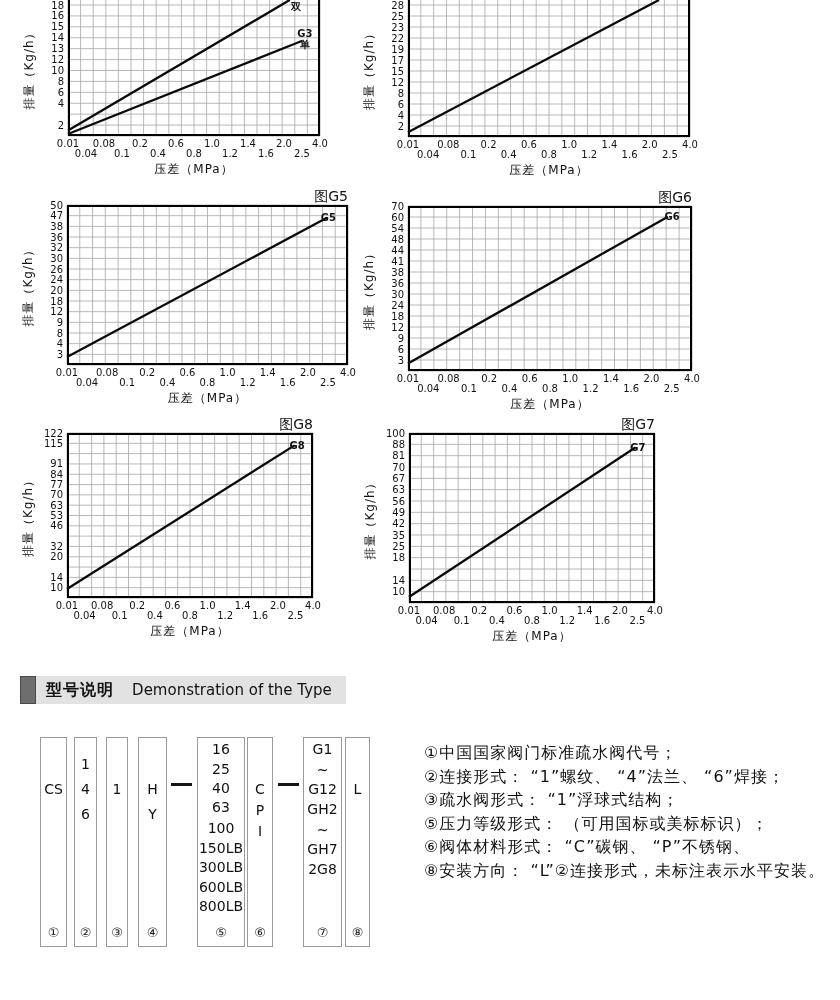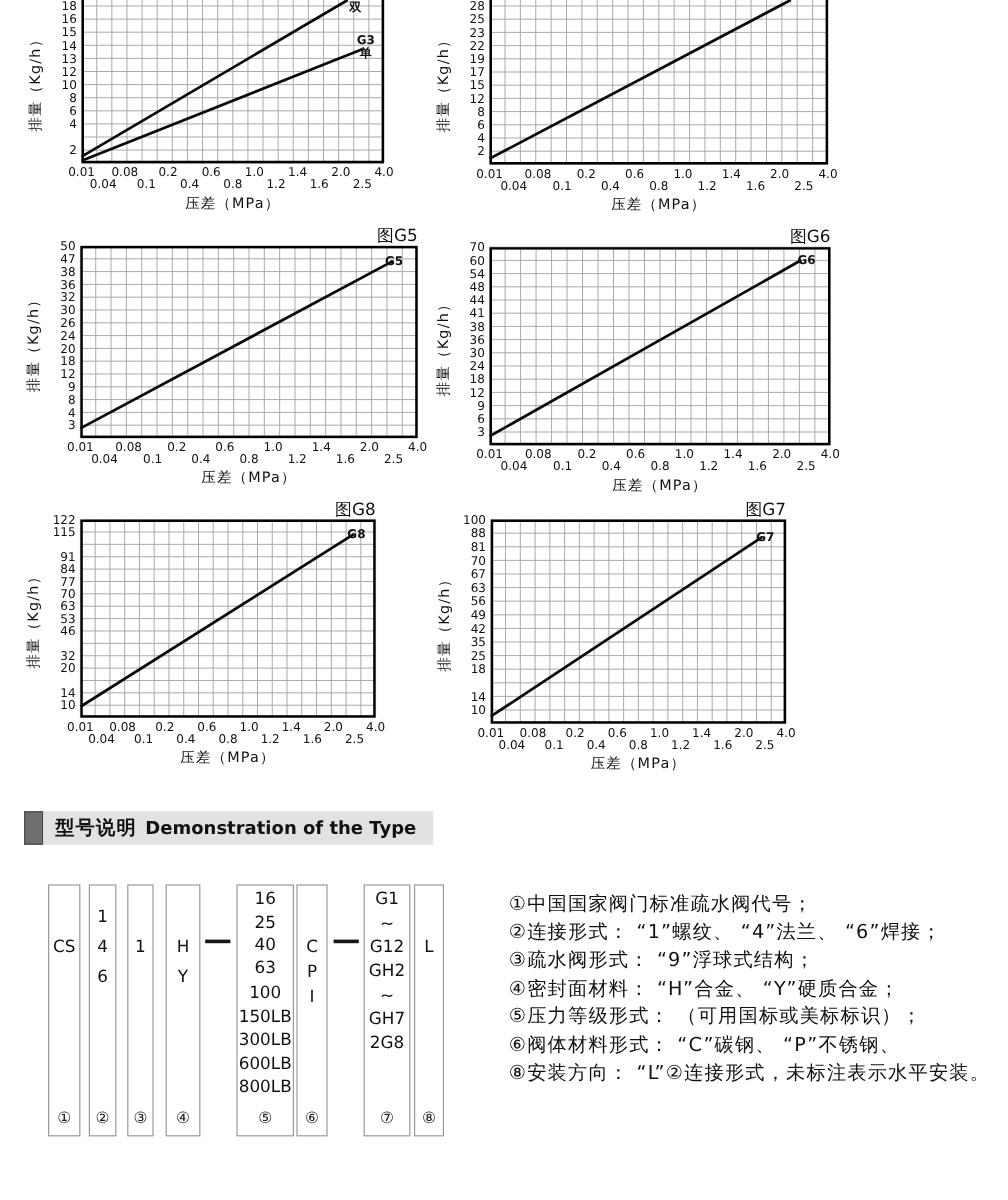--- a/index.html
+++ b/index.html
@@ -12,21 +12,21 @@
   svg text{fill:#111;}
   svg .tick{font-size:10px;}
   svg .chart-title{font-size:14px;}
   svg .series-label{font-size:10px;font-weight:bold;}
   svg .axis-title{font-size:12px;letter-spacing:1px;}
 
   .section-header{position:absolute;left:20px;top:676px;height:28px;display:flex;align-items:stretch;}
   .header-square{width:16px;height:28px;background:#6e6e6e;border:1px solid #4a4a4a;box-sizing:border-box;}
   .header-bar{background:#e2e2e2;height:28px;line-height:28px;padding:0 14px 0 10px;white-space:nowrap;}
   .header-bar .zh{font-weight:bold;font-size:16px;letter-spacing:1px;}
-  .header-bar .en{font-size:15px;margin-left:2px;font-weight:bold;}
+  .header-bar .en{font-size:15px;margin-left:13px;}
 
   .model-table{position:absolute;left:0;top:0;width:840px;height:1000px;pointer-events:none;}
   .model-col{position:absolute;top:737px;height:210px;border:1px solid #9a9a9a;background:#fff;box-sizing:border-box;}
   .model-item{position:absolute;left:0;width:100%;text-align:center;font-size:14px;line-height:16px;white-space:nowrap;}
   .model-num{position:absolute;left:0;bottom:6px;width:100%;text-align:center;font-size:13px;color:#222;}
   .model-dash{position:absolute;width:21px;height:3px;background:#151515;}
 
   .notes{position:absolute;left:424px;top:741px;width:404px;font-size:16px;letter-spacing:1px;}
   .note-line{line-height:23.5px;white-space:nowrap;}
   .note-line.indent{padding-left:128px;}
@@ -539,20 +539,19 @@
         <div class="model-item" style="top: 43px;">L</div>
         <div class="model-num">⑧</div>
       </div>
       <div class="model-dash" style="left: 171px; top: 783px;"></div>
       <div class="model-dash" style="left: 278px; top: 783px;"></div>
     </div>
 
   <div class="notes" id="notes">
       <div class="note-line">①中国国家阀门标准疏水阀代号；</div>
       <div class="note-line">②连接形式： “1”螺纹、 “4”法兰、 “6”焊接；</div>
-      <div class="note-line">③疏水阀形式： “9”浮球式结构；</div>
-      <div class="note-line">④密封面材料： “H”合金、 “Y”硬质合金；</div>
+      <div class="note-line">③疏水阀形式： “1”浮球式结构；</div>
       <div class="note-line">⑤压力等级形式： （可用国标或美标标识）；</div>
       <div class="note-line">⑥阀体材料形式： “C”碳钢、 “P”不锈钢、</div>
       <div class="note-line">⑧安装方向： “L”②连接形式，未标注表示水平安装。</div>
     </div>
 
 </div>
 
 </body></html>

